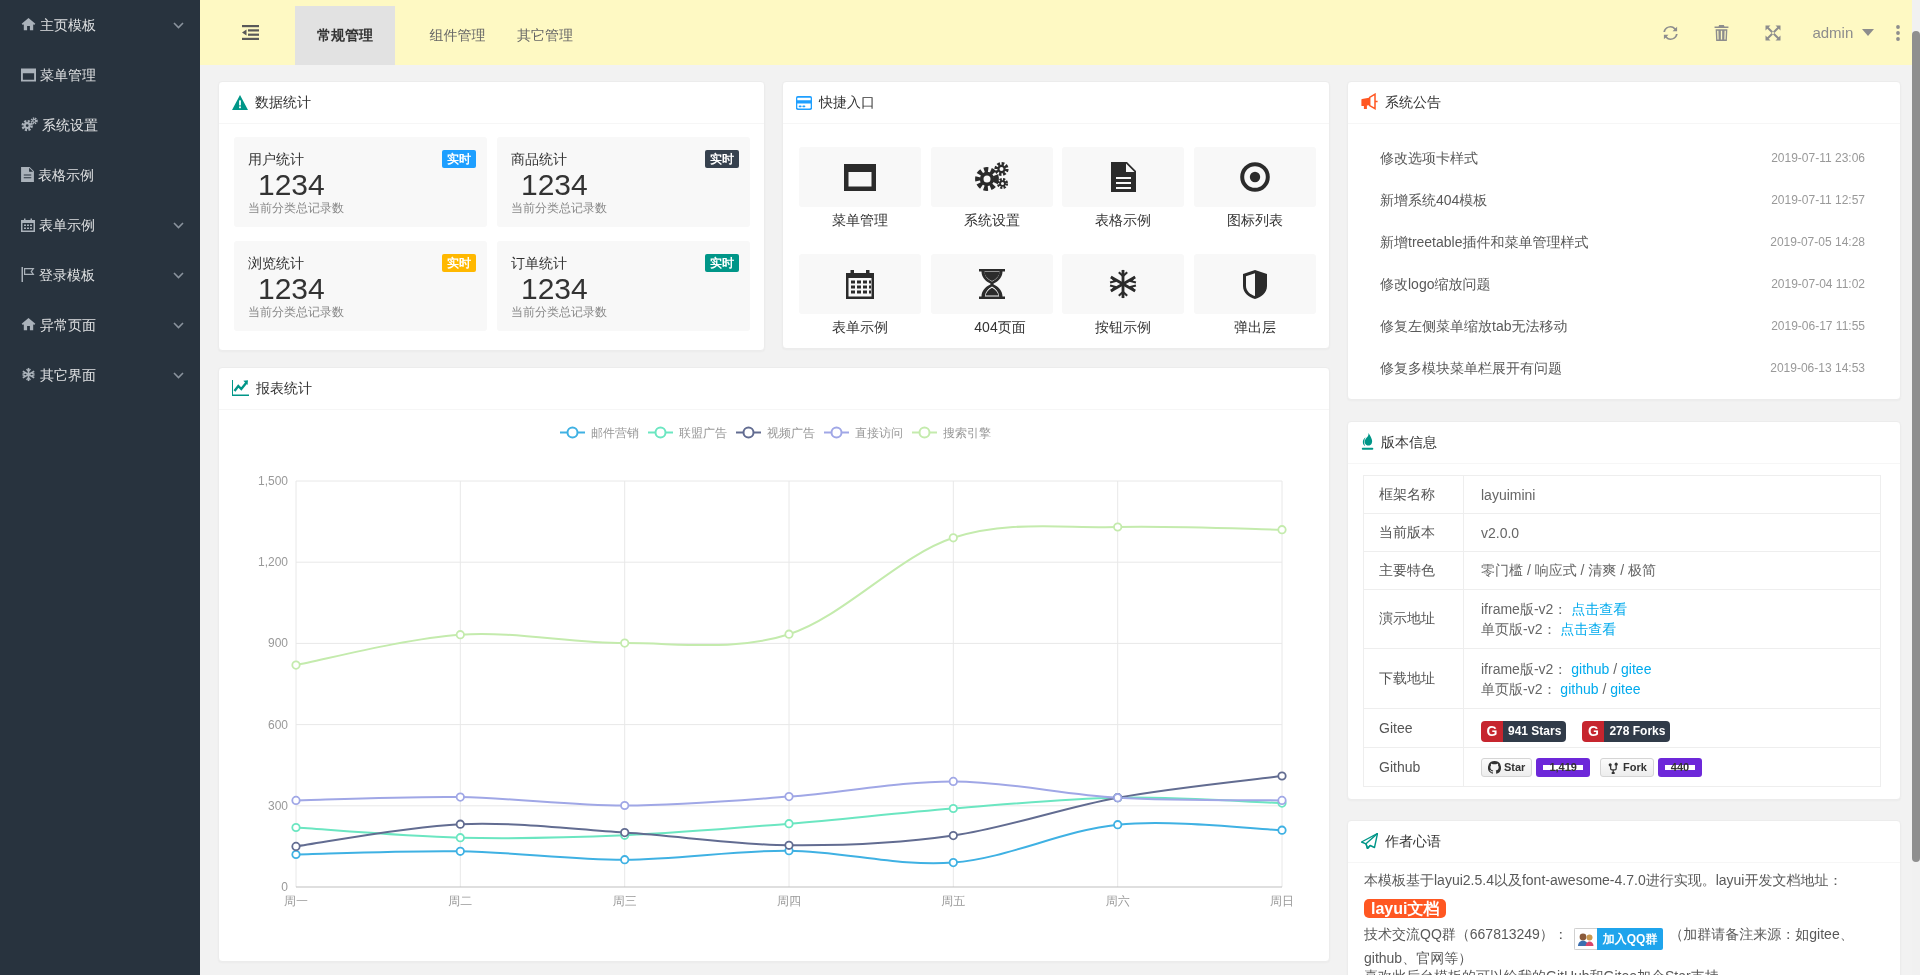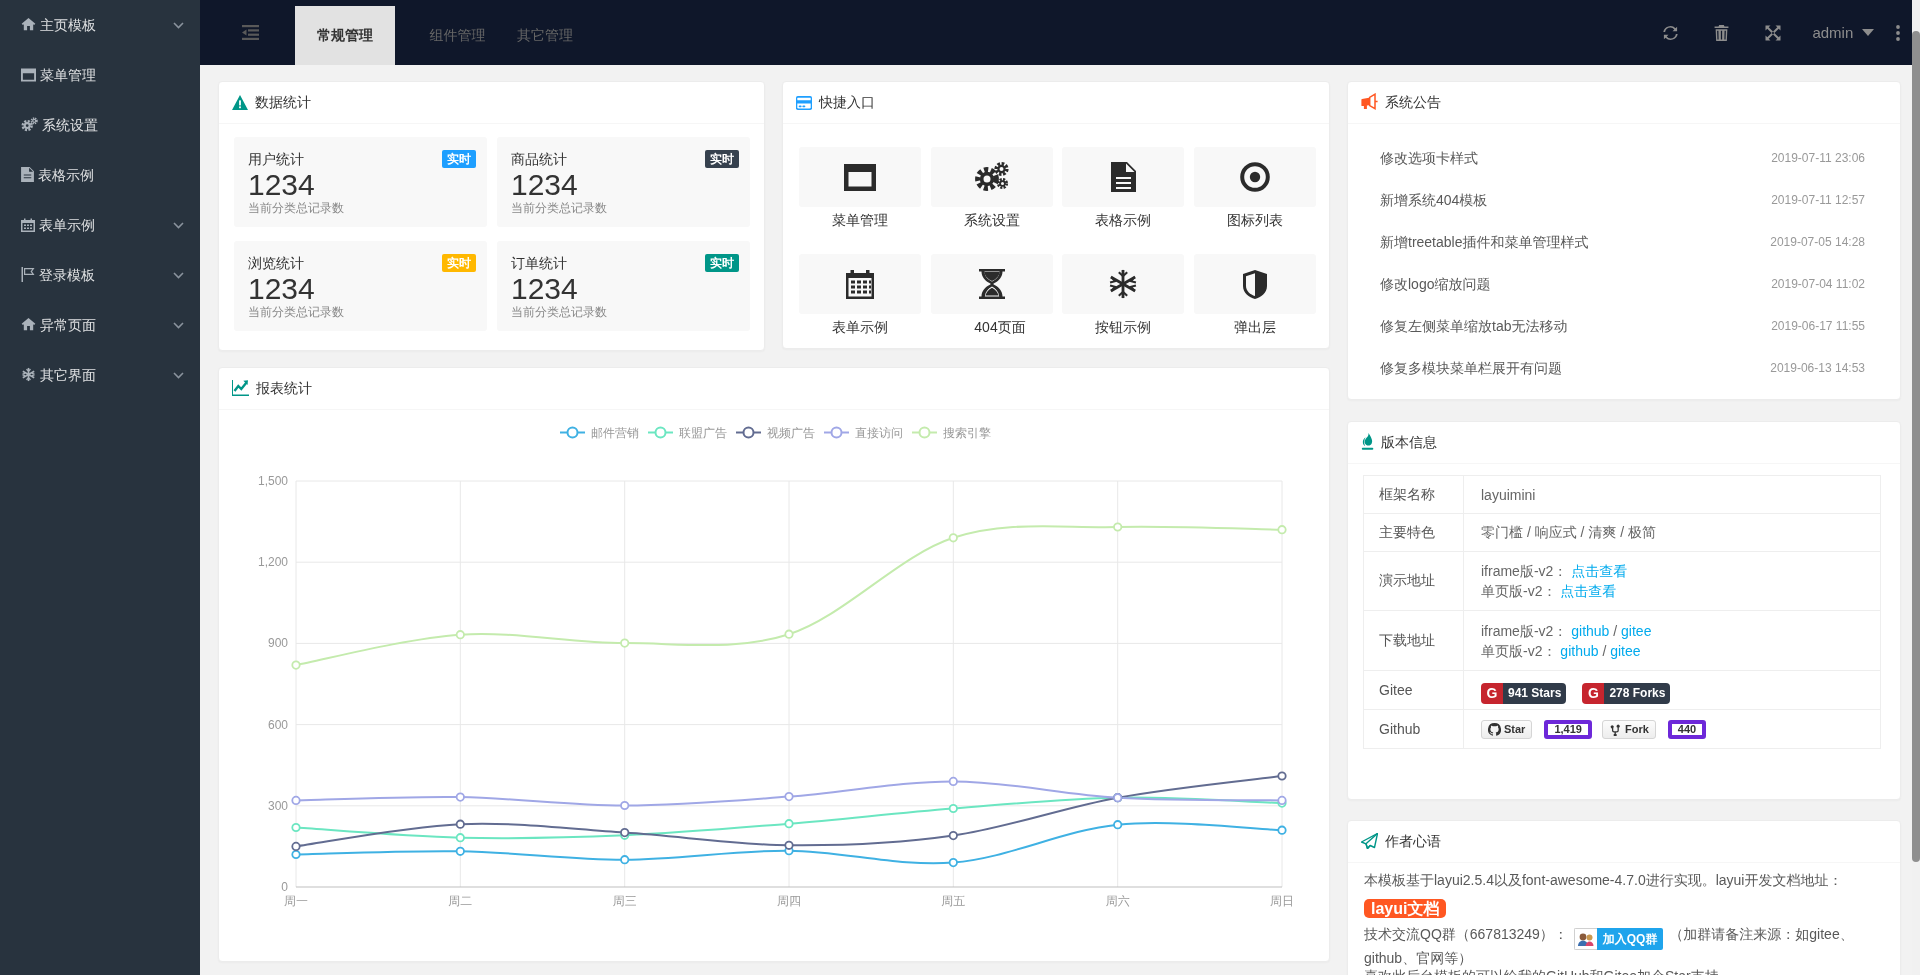--- a/index.html
+++ b/index.html
@@ -5,46 +5,46 @@
 <style>
 * { margin:0; padding:0; box-sizing:border-box; }
 html,body { width:1920px; height:975px; overflow:hidden; }
 body { font-family:"Liberation Sans",sans-serif; background:#F2F2F2; position:relative; font-size:14px; color:#333; }
 #side { position:absolute; left:0; top:0; width:200px; height:975px; background:#28333E; z-index:5; }
 #logo { height:65px; background:#1B222C; display:flex; align-items:center; padding-left:23px; }
 #logo .lt { color:#ECECEC; font-size:18px; font-weight:bold; margin-left:12px; letter-spacing:0.6px; }
 .mi { height:50px; line-height:50px; padding-left:21px; color:rgba(255,255,255,0.85); font-size:14px; position:relative; }
 .mi svg.ic { vertical-align:-2px; margin-right:4px; }
 .mi svg.chev { position:absolute; right:16px; top:22px; }
-#hd { position:absolute; left:200px; top:0; width:1712px; height:65px; background:#0f172a; z-index:4; }
+#hd { position:absolute; left:200px; top:0; width:1712px; height:65px; background:#fef9c3; z-index:4; }
 .tab { position:absolute; top:6px; height:59px; line-height:59px; width:100px; text-align:center; font-size:14px; color:#666; }
 .tab.on { background:#E2E2E2; color:#333; font-weight:bold; }
 .hicon { position:absolute; top:0; height:65px; display:flex; align-items:center; justify-content:center; }
 .card { position:absolute; background:#fff; border:1px solid #ececec; border-radius:4px; box-shadow:0 1px 2px 0 rgba(0,0,0,0.03); }
 .chead { height:42px; line-height:41px; padding-left:13px; border-bottom:1px solid #f6f6f6; font-size:14px; color:#333; }
 .chead svg { vertical-align:-3px; margin-right:7px; }
 .sbox { position:absolute; background:#F8F8F8; border-radius:3px; padding:12px 14px; }
 .sbox .st { font-size:14px; color:#333; line-height:20px; }
-.sbox .sn { font-size:30px; color:#333; line-height:25px; margin-top:3px; }
+.sbox .sn { font-size:30px; color:#333; line-height:25px; margin-top:3px;margin-left:10px; }
 .sbox .ss { font-size:12px; color:#888; line-height:17px; margin-top:3px; }
 .badge { position:absolute; right:11px; top:13px; height:18px; line-height:18px; padding:0 5px; border-radius:2px; color:#fff; font-size:12px; font-weight:bold; }
 .qbox { position:absolute; width:122px; height:60px; background:#F8F8F8; border-radius:3px; display:flex; align-items:center; justify-content:center; }
 .qlab { position:absolute; width:122px; text-align:center; font-size:14px; color:#333; }
 .notice li { list-style:none; height:42px; line-height:42px; padding:0 32px; color:#595959; font-size:14px; position:relative; }
 .notice li span { position:absolute; right:35px; top:0; color:#999; font-size:12px; }
 table.vt { border-collapse:collapse; margin:11px 15px 0 15px; width:518px; table-layout:fixed; }
 table.vt td { border:1px solid #eee; font-size:14px; color:#666; vertical-align:middle; }
 table.vt td.l { width:100px; padding-left:15px; color:#555; }
 table.vt td.r { padding-left:17px; }
 table.vt a { color:#01AAED; text-decoration:none; }
 .gbadge { display:inline-flex; height:21px; border-radius:4px; overflow:hidden; vertical-align:middle; position:relative; top:3px; }
 .gbadge i { font-style:normal; background:#C6252E; color:#fff; width:22px; text-align:center; font-size:14px; font-weight:bold; line-height:21px; }
 .gbadge b { background:#313B49; color:#fff; font-size:12px; font-weight:bold; line-height:21px; padding:0 5px; }
 .ghb { display:inline-flex; align-items:center; gap:3px; height:19px; padding:0 6px; background:linear-gradient(#FCFCFC,#EDEDED); border:1px solid #D5D5D5; border-radius:3px; font-size:11px; font-weight:bold; color:#333; vertical-align:middle; }
-.ghc { display:inline-flex; align-items:center; height:19px; padding:0 6px; background:#fff; border:4px solid #6d28d9; border-radius:3px; font-size:11px; font-weight:bold; color:#333; vertical-align:middle; margin-left:12px; }
+.ghc { display:inline-flex; align-items:center; height:19px; padding:0 6px; background:#fff; border:7px solid #6d28d9; border-radius:3px; font-size:11px; font-weight:bold; color:#333; vertical-align:middle; margin-left:4px; }
 #scroll { position:absolute; right:0; top:0; width:8px; height:975px; background:#F1F1F1; z-index:9; }
 #scroll .th { position:absolute; left:0; width:8px; top:31px; height:831px; background:#8F8F8F; border-radius:4px; }
 .au { color:#595959; font-size:14px; line-height:24px; }
 </style>
 </head>
 <body>
 <div id="side">
   <div id="menu">
   <div class="mi"><svg class="ic" width="15" height="15" viewBox="0 0 16 16" fill="#AAB2BA">
           <path d="M8 1 L15.3 7.2 L14 8.4 L13 7.6 L13 14 L9.5 14 L9.5 9.5 L6.5 9.5 L6.5 14 L3 14 L3 7.6 L2 8.4 L0.7 7.2 Z"></path>
@@ -263,20 +263,24 @@
 <div class="card" style="left:1347px;top:421px;width:554px;height:379px;">
   <div class="chead"><svg width="13" height="17" viewBox="0 0 13 17" fill="#009688">
           <path d="M7.2 0 C8.2 2.6 6.1 4 4.6 6 C3.2 7.9 3.3 10.6 5.3 11.9 C7.3 13.2 9.9 12.4 10.8 10.2 C11.9 7.5 10.4 5.9 9.6 3.6 C9.1 2.2 8.3 1 7.2 0 Z M4.5 4.2 C2.6 5.7 1.6 7.6 1.9 9.9 C2.1 11.3 2.9 12.4 4.1 13 C2.7 10 3 7.2 4.5 4.2 Z"></path>
           <rect x="0.8" y="14.8" width="11.5" height="1.9" rx="0.9"></rect>
         </svg>版本信息</div>
   <table class="vt">
     <tbody>
           <tr style="height:38px;">
             <td class="l">框架名称</td>
             <td class="r">layuimini</td>
+          </tr>
+    <tr style="height:38px;">
+            <td class="l">当前版本</td>
+            <td class="r">v2.0.0</td>
           </tr>
     <tr style="height:38px;">
             <td class="l">主要特色</td>
             <td class="r">零门槛 / 响应式 / 清爽 / 极简</td>
           </tr>
     <tr style="height:59px;">
             <td class="l">演示地址</td>
             <td class="r" style="line-height:20px;">iframe版-v2： <a>点击查看</a><br>单页版-v2： <a>点击查看</a></td>
           </tr>
     <tr style="height:60px;">

